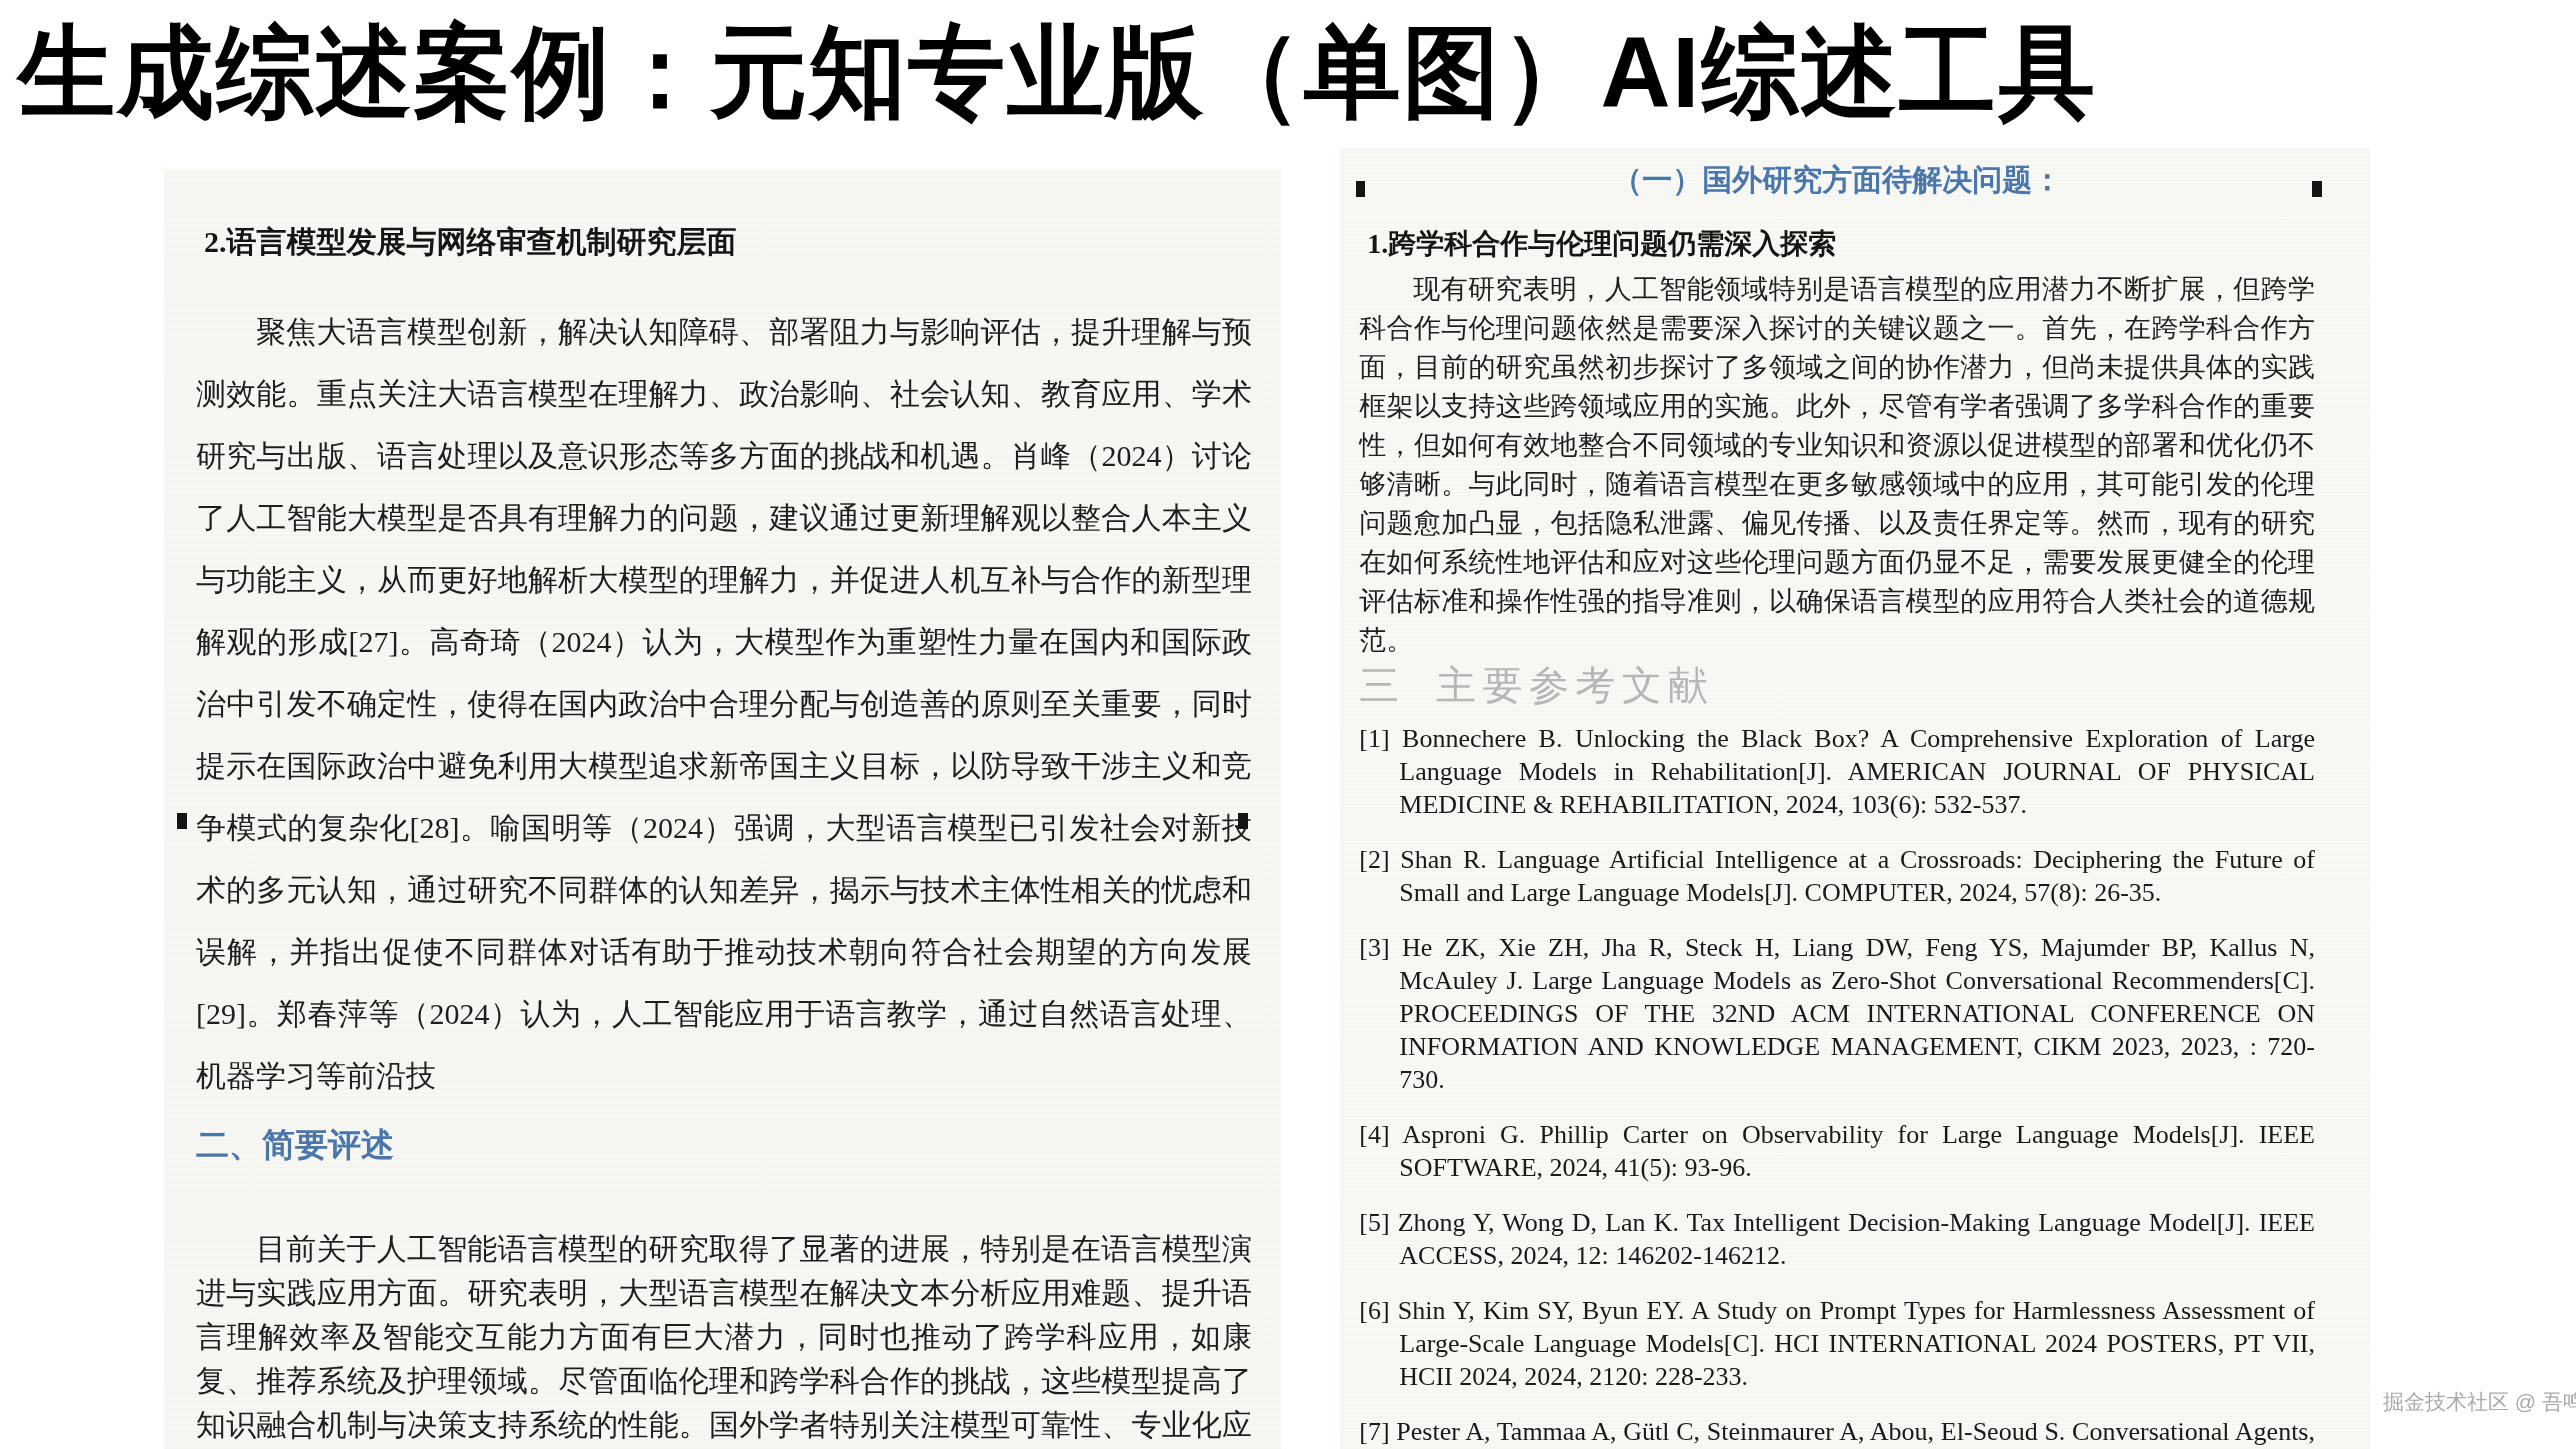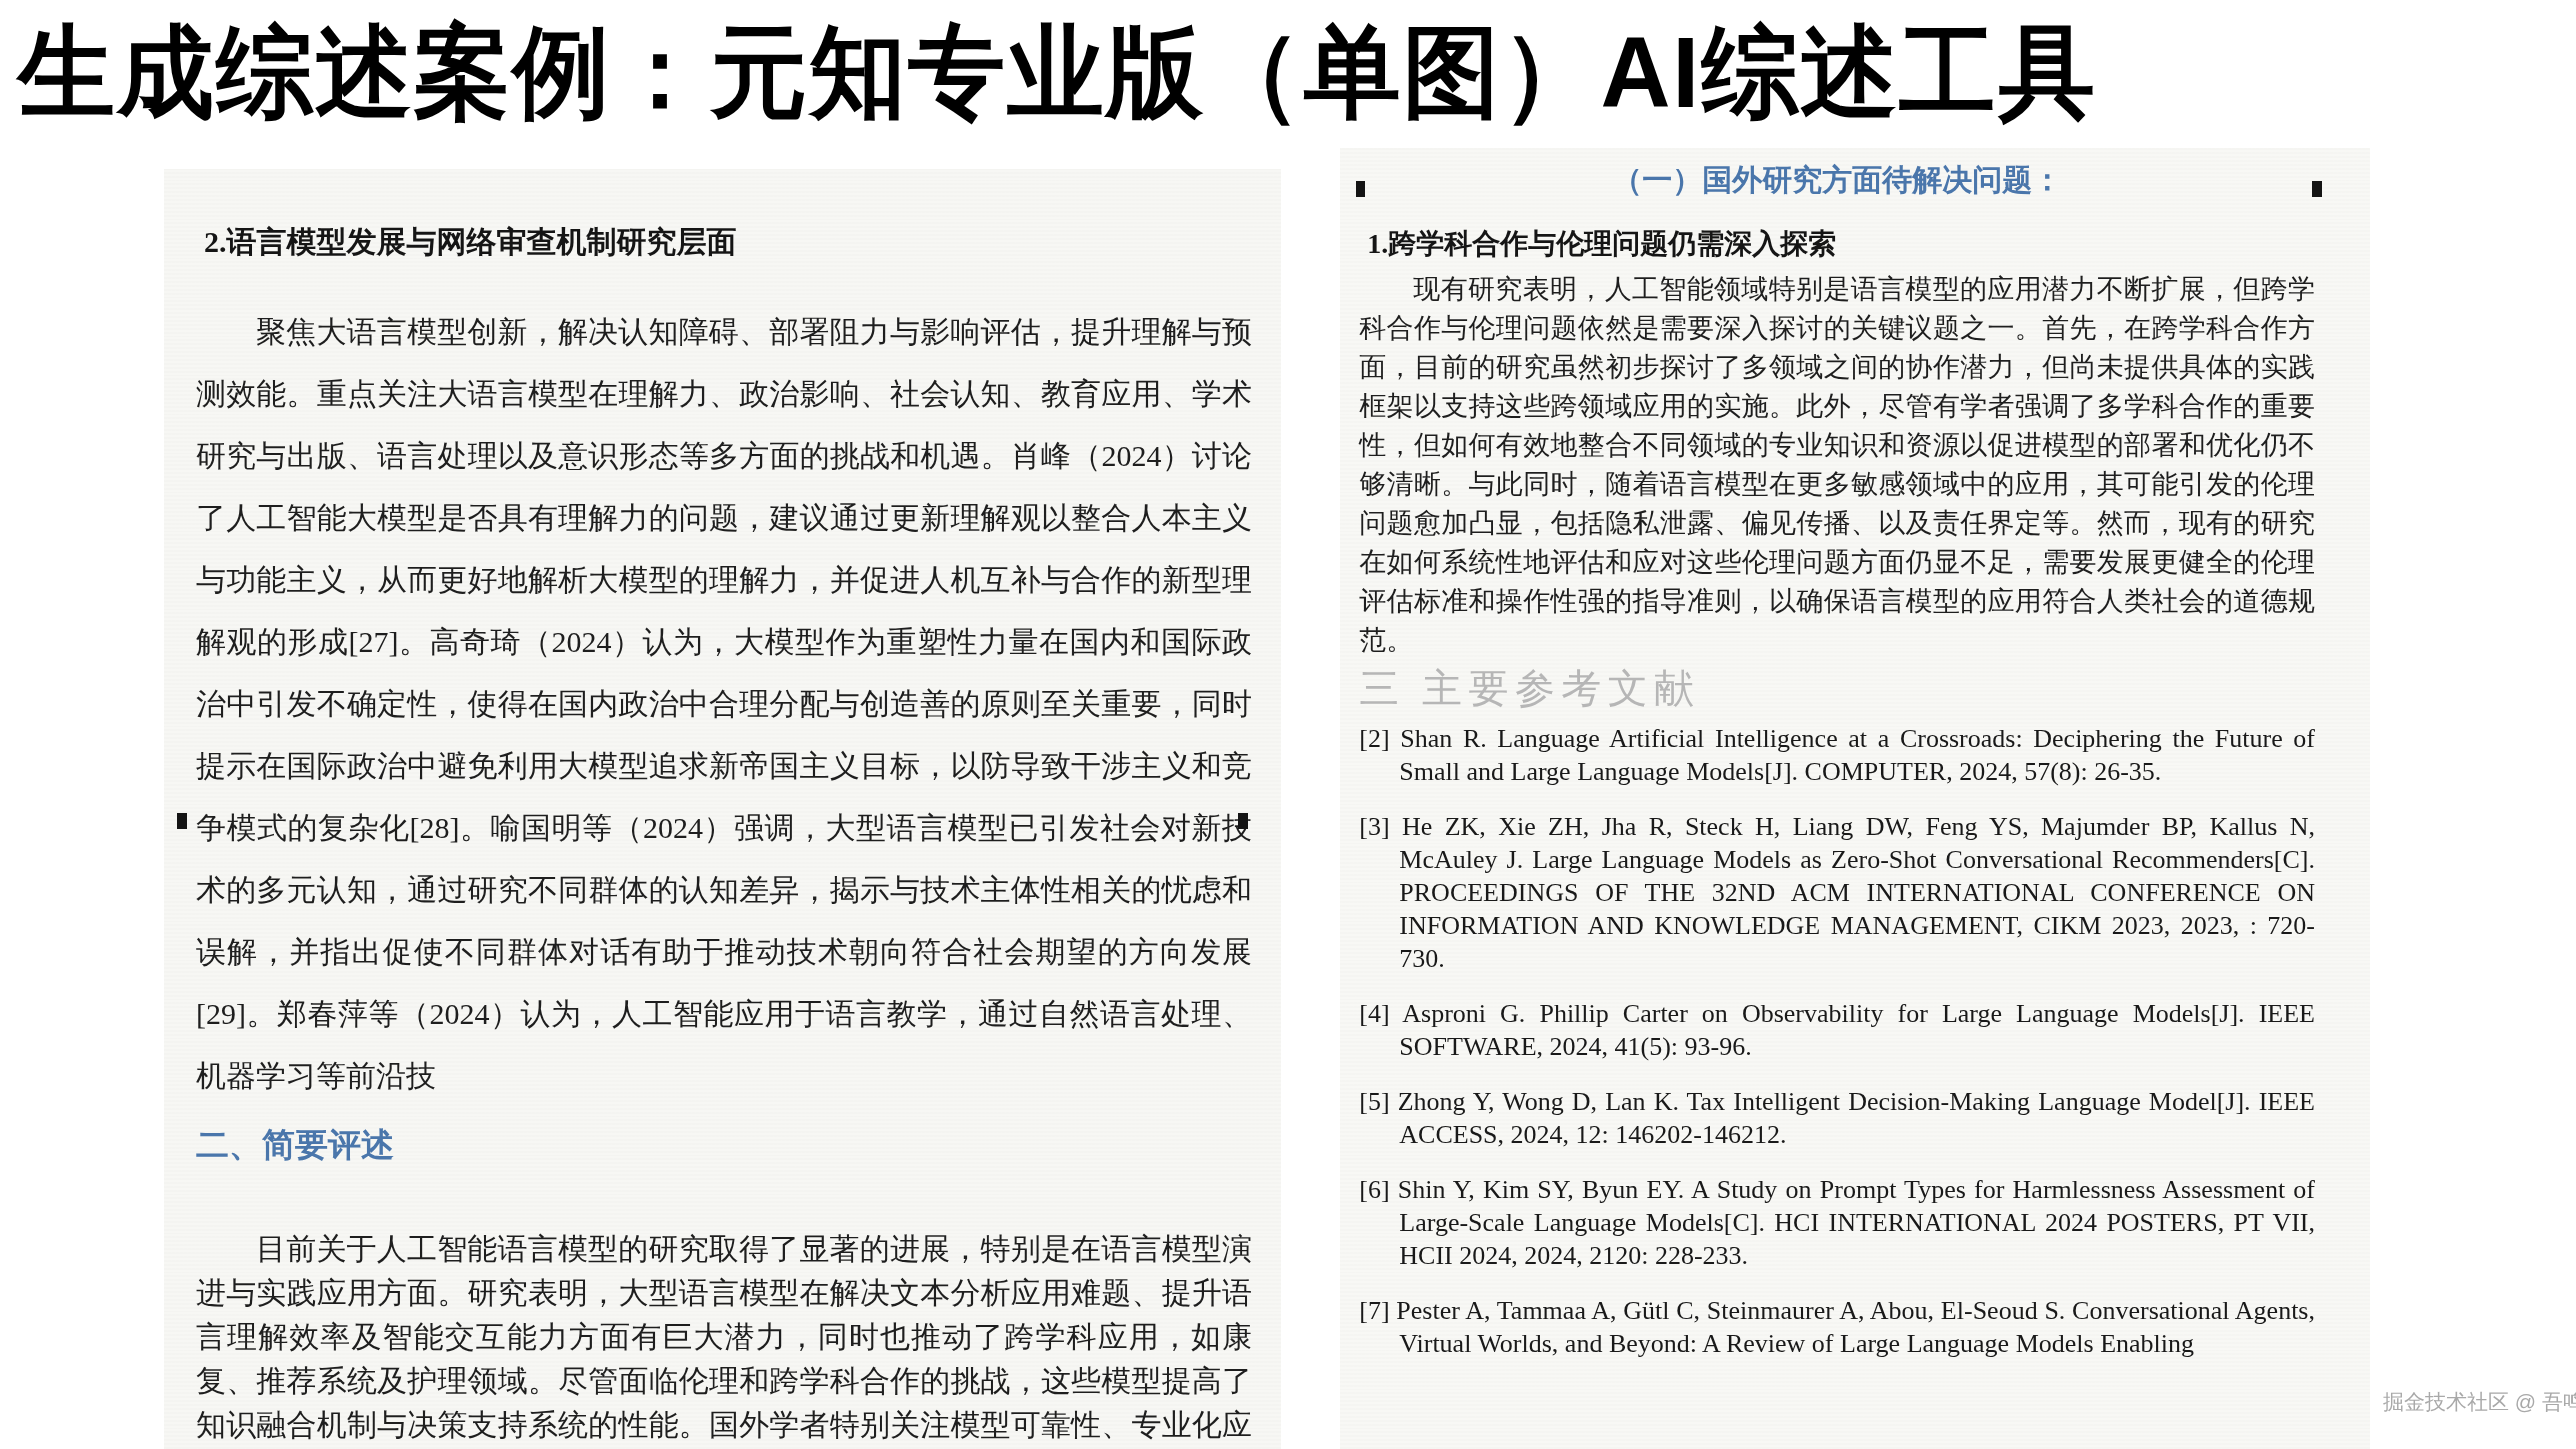--- a/index.html
+++ b/index.html
@@ -83,21 +83,21 @@
     text-indent: 2em;
     color: #1e1e1e;
   }
   .lp-para1 { margin-top: 39px; font-size: 30px; line-height: 62px; }
   .lp-para2 { margin-top: 59px; font-size: 30px; line-height: 44px; }
   .rp-para  { margin-top: 6px; font-size: 27px; line-height: 39px; }
 
   
   .refs-heading {
     margin-top: 3.9px;
-    font-family: Liberation Serif, serif;
+    font-family: Liberation Mono, monospace;
     font-size: 40px;
     line-height: 52px;
     letter-spacing: 6.4px;
     color: #b6b6b6;
     font-weight: 500;
   }
 
   
   .refs { margin-top: 6.4px; }
   .ref {
@@ -147,20 +147,21 @@
 
     <h3 class="rp-blue-heading">（一）国外研究方面待解决问题：</h3>
 
     <h4 class="doc-heading rp-sub-heading">1.跨学科合作与伦理问题仍需深入探索</h4>
 
     <p class="doc-para rp-para">现有研究表明，人工智能领域特别是语言模型的应用潜力不断扩展，但跨学科合作与伦理问题依然是需要深入探讨的关键议题之一。首先，在跨学科合作方面，目前的研究虽然初步探讨了多领域之间的协作潜力，但尚未提供具体的实践框架以支持这些跨领域应用的实施。此外，尽管有学者强调了多学科合作的重要性，但如何有效地整合不同领域的专业知识和资源以促进模型的部署和优化仍不够清晰。与此同时，随着语言模型在更多敏感领域中的应用，其可能引发的伦理问题愈加凸显，包括隐私泄露、偏见传播、以及责任界定等。然而，现有的研究在如何系统性地评估和应对这些伦理问题方面仍显不足，需要发展更健全的伦理评估标准和操作性强的指导准则，以确保语言模型的应用符合人类社会的道德规范。</p>
 
     <div class="refs-heading">三 主要参考文献</div>
 
     <div class="refs">
+      <p class="ref">[1] Bonnechere B. Unlocking the Black Box? A Comprehensive Exploration of Large Language Models in Rehabilitation[J]. AMERICAN JOURNAL OF PHYSICAL MEDICINE &amp; REHABILITATION, 2024, 103(6): 532-537.</p>
       <p class="ref">[2] Shan R. Language Artificial Intelligence at a Crossroads: Deciphering the Future of Small and Large Language Models[J]. COMPUTER, 2024, 57(8): 26-35.</p>
       <p class="ref">[3] He ZK, Xie ZH, Jha R, Steck H, Liang DW, Feng YS, Majumder BP, Kallus N, McAuley J. Large Language Models as Zero-Shot Conversational Recommenders[C]. PROCEEDINGS OF THE 32ND ACM INTERNATIONAL CONFERENCE ON INFORMATION AND KNOWLEDGE MANAGEMENT, CIKM 2023, 2023, : 720-730.</p>
       <p class="ref">[4] Asproni G. Phillip Carter on Observability for Large Language Models[J]. IEEE SOFTWARE, 2024, 41(5): 93-96.</p>
       <p class="ref">[5] Zhong Y, Wong D, Lan K. Tax Intelligent Decision-Making Language Model[J]. IEEE ACCESS, 2024, 12: 146202-146212.</p>
       <p class="ref">[6] Shin Y, Kim SY, Byun EY. A Study on Prompt Types for Harmlessness Assessment of Large-Scale Language Models[C]. HCI INTERNATIONAL 2024 POSTERS, PT VII, HCII 2024, 2024, 2120: 228-233.</p>
       <p class="ref">[7] Pester A, Tammaa A, Gütl C, Steinmaurer A, Abou, El-Seoud S. Conversational Agents, Virtual Worlds, and Beyond: A Review of Large Language Models Enabling</p>
     </div>
   </section>
 
   <div class="watermark">掘金技术社区 @ 吾鸣</div>

